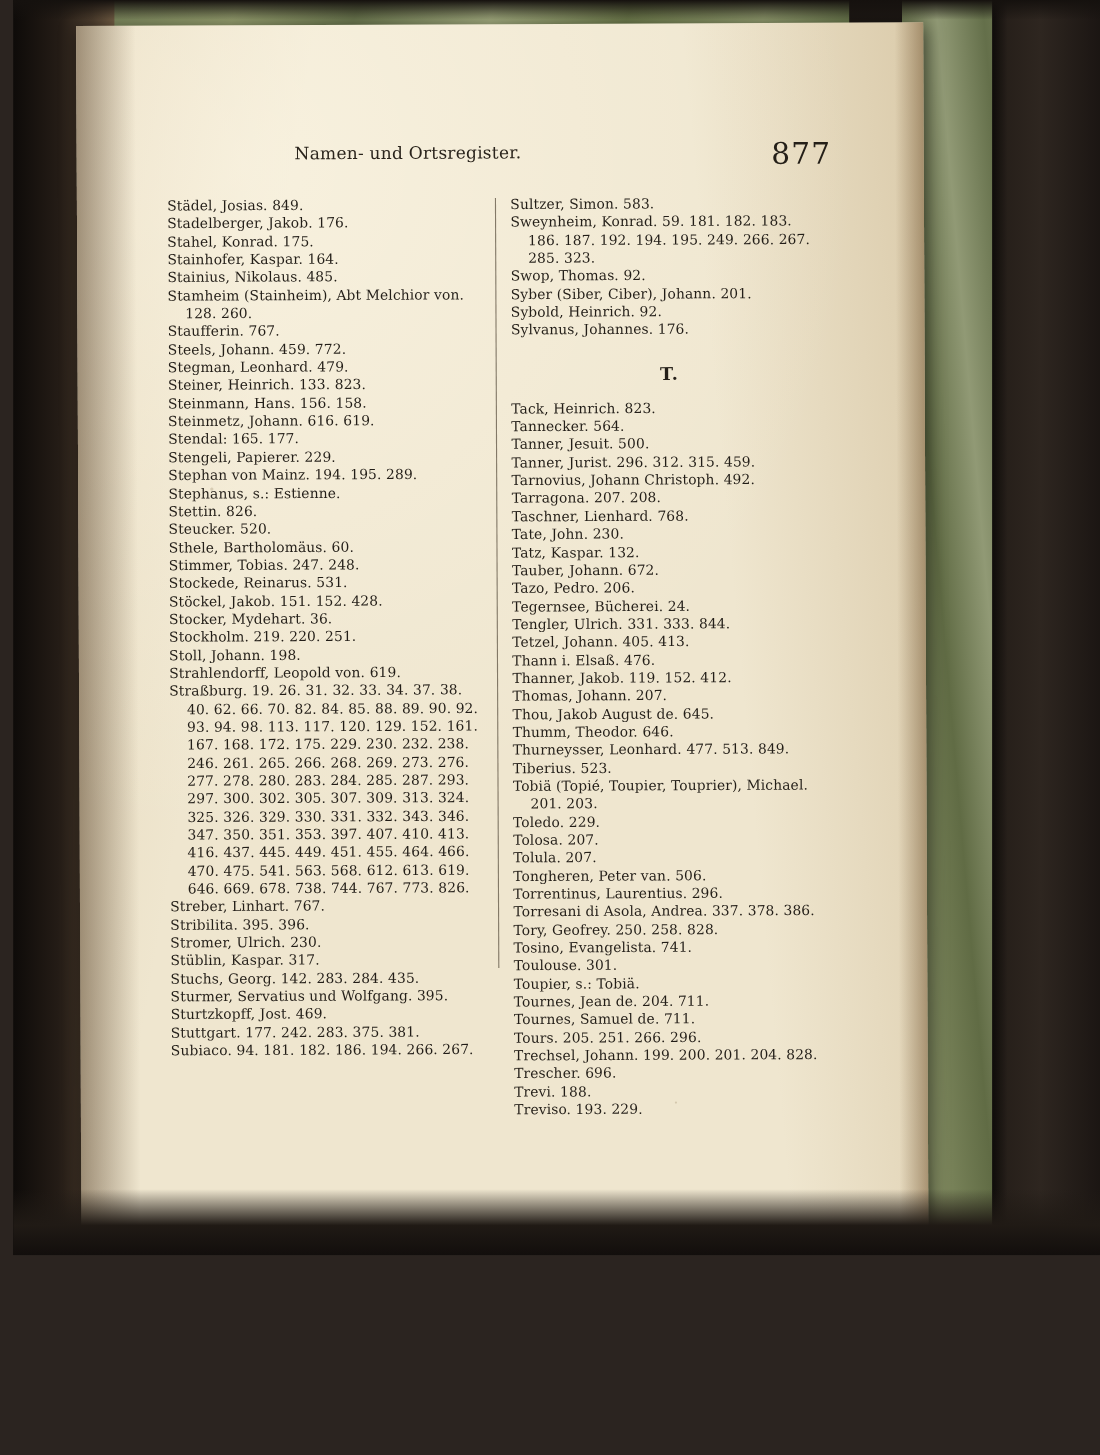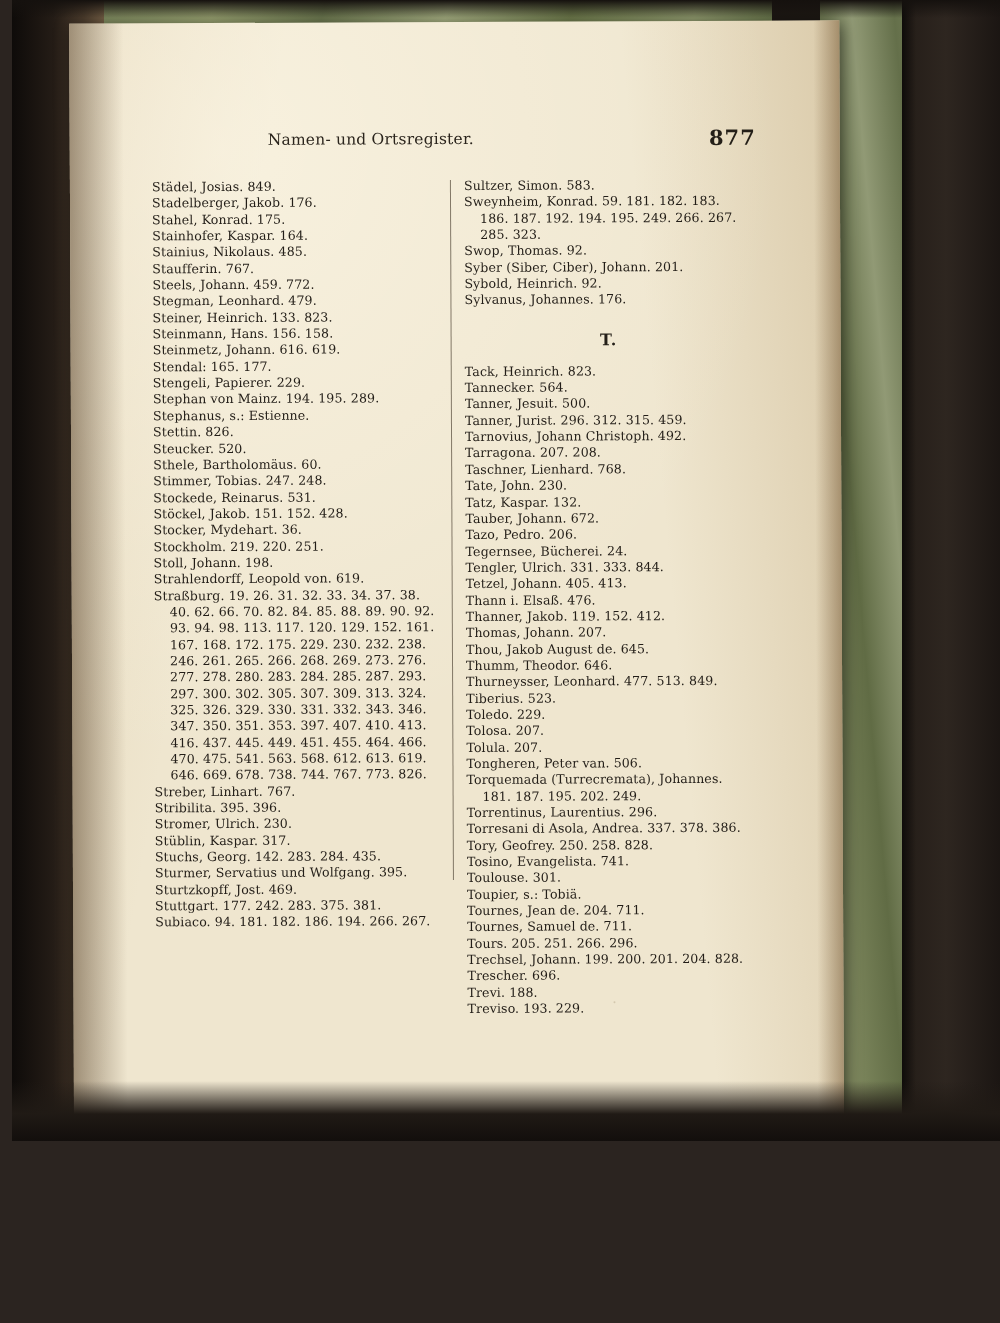--- a/index.html
+++ b/index.html
@@ -121,22 +121,22 @@
     top: 0;
     font-size: 15.5px;
     letter-spacing: 0.2px;
     color: #2a241c;
     font-family: "DejaVu Serif", serif;
   }
   .rh-folio {
     position: absolute;
     right: -4px;
     top: -4px;
-    font-size: 21px;
-    font-weight: bold;
+    font-size: 27px;
+    font-weight: normal;
     color: #241f18;
     letter-spacing: 1px;
   }
 
   .columns {
     position: relative;
     display: flex;
     gap: 0;
   }
   .col {
@@ -206,20 +206,21 @@
         <div class="rh-folio">877</div>
       </div>
 
       <div class="columns">
         <div class="col left" id="col-left">
             <p class="entry">Städel, Josias. 849.</p>
             <p class="entry">Stadelberger, Jakob. 176.</p>
             <p class="entry">Stahel, Konrad. 175.</p>
             <p class="entry">Stainhofer, Kaspar. 164.</p>
             <p class="entry">Stainius, Nikolaus. 485.</p>
+            <p class="entry">Stamheim (Stainheim), Abt Melchior von. 128. 260.</p>
             <p class="entry">Staufferin. 767.</p>
             <p class="entry">Steels, Johann. 459. 772.</p>
             <p class="entry">Stegman, Leonhard. 479.</p>
             <p class="entry">Steiner, Heinrich. 133. 823.</p>
             <p class="entry">Steinmann, Hans. 156. 158.</p>
             <p class="entry">Steinmetz, Johann. 616. 619.</p>
             <p class="entry">Stendal: 165. 177.</p>
             <p class="entry">Stengeli, Papierer. 229.</p>
             <p class="entry">Stephan von Mainz. 194. 195. 289.</p>
             <p class="entry">Stephanus, s.: Estienne.</p>
@@ -267,25 +268,25 @@
             <p class="entry">Tegernsee, Bücherei. 24.</p>
             <p class="entry">Tengler, Ulrich. 331. 333. 844.</p>
             <p class="entry">Tetzel, Johann. 405. 413.</p>
             <p class="entry">Thann i. Elsaß. 476.</p>
             <p class="entry">Thanner, Jakob. 119. 152. 412.</p>
             <p class="entry">Thomas, Johann. 207.</p>
             <p class="entry">Thou, Jakob August de. 645.</p>
             <p class="entry">Thumm, Theodor. 646.</p>
             <p class="entry">Thurneysser, Leonhard. 477. 513. 849.</p>
             <p class="entry">Tiberius. 523.</p>
+            <p class="entry">Tobiä (Topié, Toupier, Touprier), Michael. 201. 203.</p>
             <p class="entry">Toledo. 229.</p>
             <p class="entry">Tolosa. 207.</p>
             <p class="entry">Tolula. 207.</p>
             <p class="entry">Tongheren, Peter van. 506.</p>
-            <p class="entry">Torquemada (Turrecremata), Johannes. 181. 187. 195. 202. 249.</p>
             <p class="entry">Torrentinus, Laurentius. 296.</p>
             <p class="entry">Torresani di Asola, Andrea. 337. 378. 386.</p>
             <p class="entry">Tory, Geofrey. 250. 258. 828.</p>
             <p class="entry">Tosino, Evangelista. 741.</p>
             <p class="entry">Toulouse. 301.</p>
             <p class="entry">Toupier, s.: Tobiä.</p>
             <p class="entry">Tournes, Jean de. 204. 711.</p>
             <p class="entry">Tournes, Samuel de. 711.</p>
             <p class="entry">Tours. 205. 251. 266. 296.</p>
             <p class="entry">Trechsel, Johann. 199. 200. 201. 204. 828.</p>

